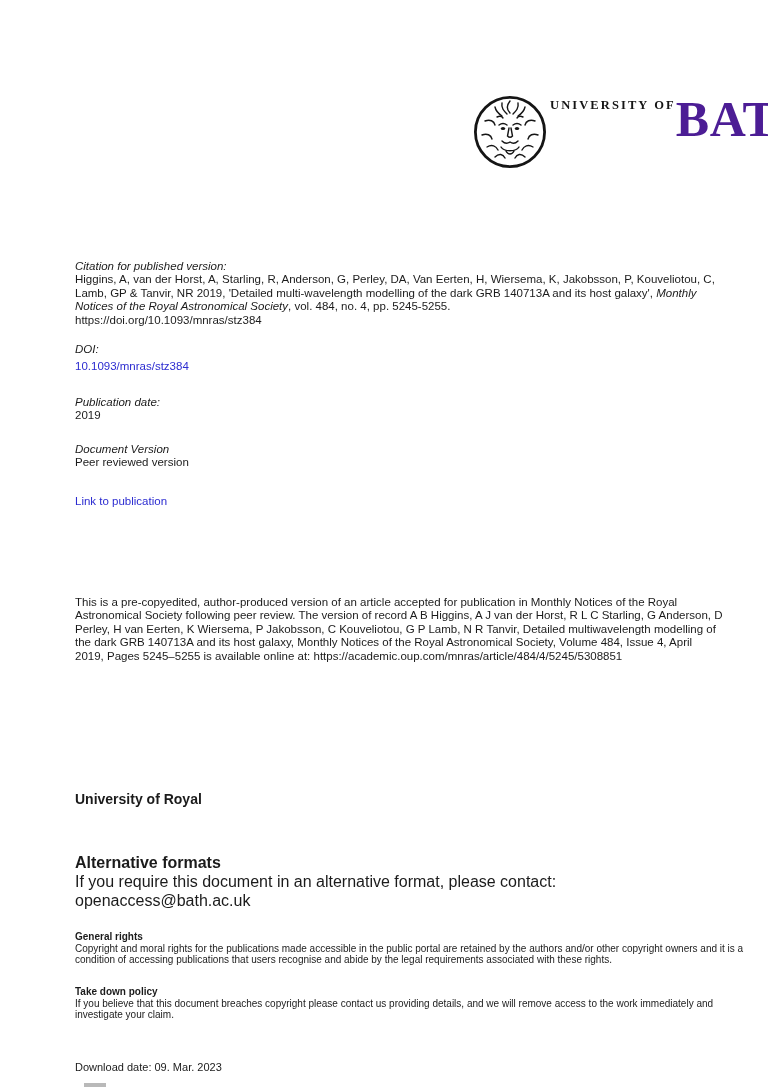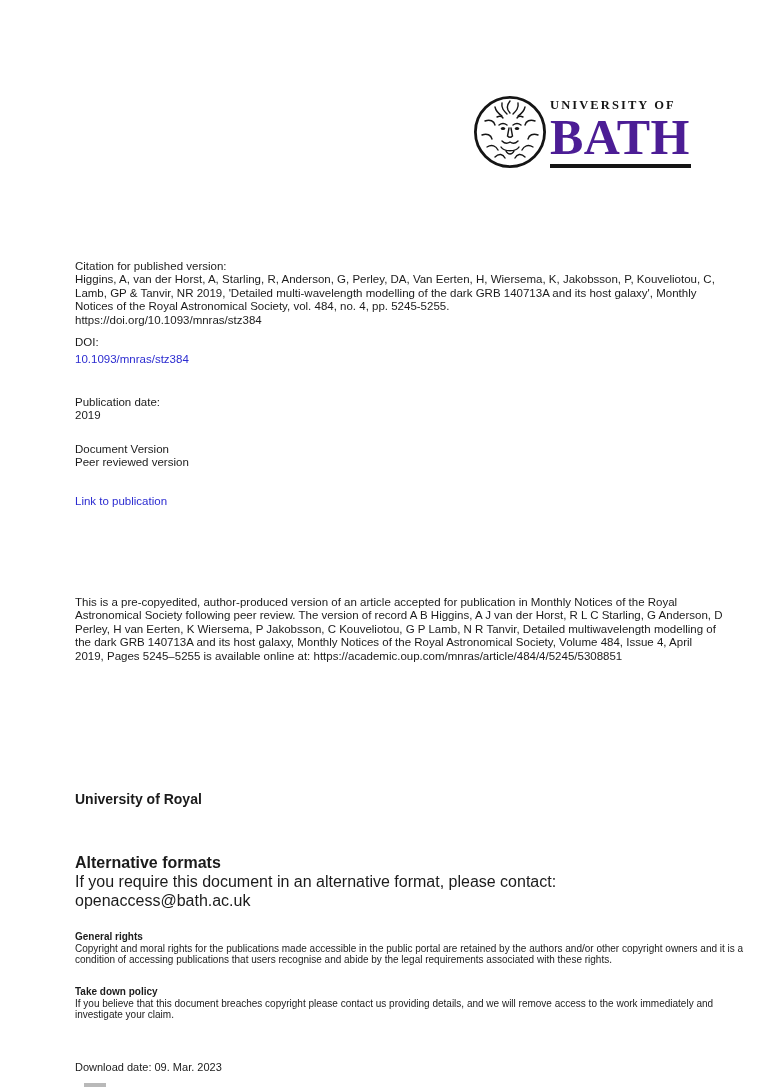--- a/index.html
+++ b/index.html
@@ -9,21 +9,21 @@
     position: relative;
     width: 768px;
     height: 1087px;
     background: #ffffff;
     overflow: hidden;
   }
 
   
   .logo { position: absolute; left: 473px; top: 95px; display: flex; align-items: flex-start; }
   .emblem { width: 74px; height: 74px; display: block; }
-  .logo-text { margin-left: 3px; width: 141px; display: flex; flex-direction: column; }
+  .logo-text { margin-left: 3px; width: 141px; display: flex; flex-direction: row; }
   .logo-top {
     font-family: "Liberation Serif", serif;
     font-weight: 700;
     font-size: 12.5px;
     letter-spacing: 2.1px;
     color: #151515;
     white-space: nowrap;
     margin-top: 3px;
   }
   .logo-bath {
@@ -33,21 +33,21 @@
     line-height: 46px;
     letter-spacing: 0.5px;
     color: #4c1d95;
     margin-top: 1px;
   }
   .logo-rule { height: 4px; background: #151515; margin-top: 4px; width: 141px; }
 
   
   .abs { position: absolute; left: 75px; }
   .body-sm { font-size: 11.5px; line-height: 13.4px; color: #1b1b1b; }
-  .italic { }
+  .italic { font-style: italic; }
   .link { color: #2b2bd0; text-decoration: none; cursor: pointer; text-align: center; }
   .w-citation { width: 652px; }
   .w-notice { width: 648px; }
   .w-rights { width: 676px; }
 
   .institution { font-size: 14px; font-weight: 700; }
 
   .alt-heading { font-size: 16px; font-weight: 700; line-height: 19px; }
   .alt-body { font-size: 16px; line-height: 19px; }
 
@@ -100,21 +100,21 @@
       <div class="logo-rule"></div>
     </div>
   </div>
 
   <div class="abs w-citation" style="top:260px">
     <div class="body-sm italic">Citation for published version:</div>
     <div class="body-sm"><span>Higgins, A, van der Horst, A, Starling, R, Anderson, G, Perley, DA, Van Eerten, H, Wiersema, K, Jakobsson, P, Kouveliotou, C, Lamb, GP &amp; Tanvir, NR 2019, 'Detailed multi-wavelength modelling of the dark GRB 140713A and its host galaxy', </span><span class="italic">Monthly Notices of the Royal Astronomical Society</span><span>, vol. 484, no. 4, pp. 5245-5255.</span></div>
     <div class="body-sm">https://doi.org/10.1093/mnras/stz384</div>
   </div>
 
-  <div class="abs" style="top:336px">
+  <div class="abs" style="top:343px">
     <div class="body-sm italic">DOI:</div>
     <a class="body-sm link">10.1093/mnras/stz384</a>
   </div>
 
   <div class="abs" style="top:396px">
     <div class="body-sm italic">Publication date:</div>
     <div class="body-sm">2019</div>
   </div>
 
   <div class="abs" style="top:443px">

